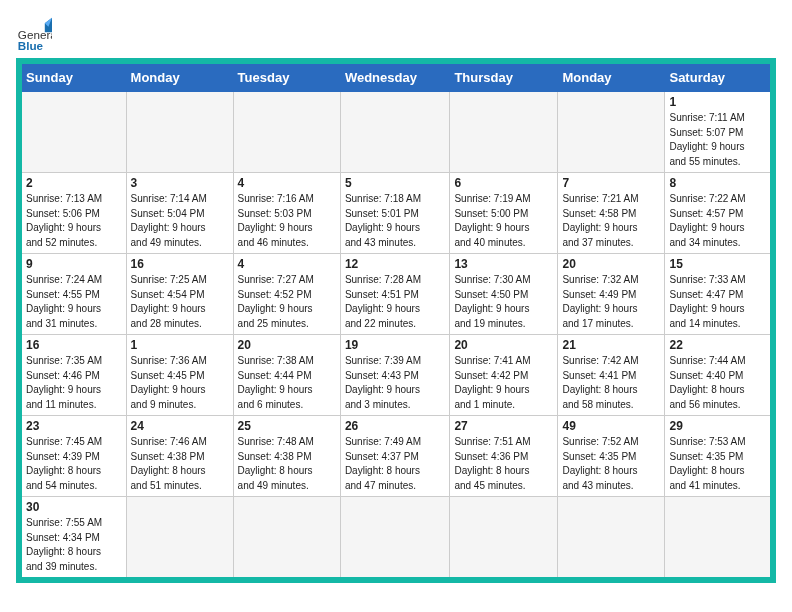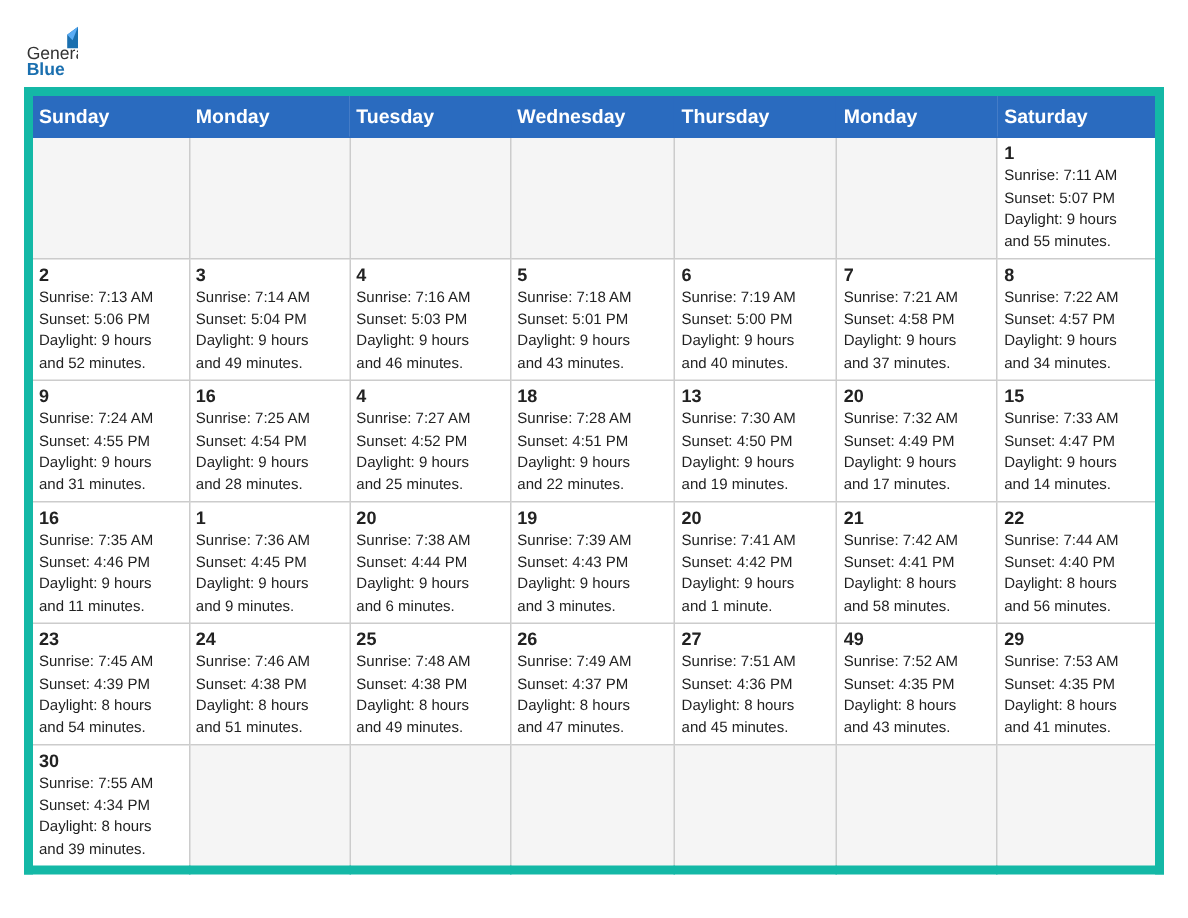--- a/index.html
+++ b/index.html
@@ -166,21 +166,21 @@
         </td>
         <td>
           <span class="day-number">16</span>
           <div class="day-info">Sunrise: 7:25 AM<br>Sunset: 4:54 PM<br>Daylight: 9 hours<br>and 28 minutes.</div>
         </td>
         <td>
           <span class="day-number">4</span>
           <div class="day-info">Sunrise: 7:27 AM<br>Sunset: 4:52 PM<br>Daylight: 9 hours<br>and 25 minutes.</div>
         </td>
         <td>
-          <span class="day-number">18</span>
+          <span class="day-number">12</span>
           <div class="day-info">Sunrise: 7:28 AM<br>Sunset: 4:51 PM<br>Daylight: 9 hours<br>and 22 minutes.</div>
         </td>
         <td>
           <span class="day-number">13</span>
           <div class="day-info">Sunrise: 7:30 AM<br>Sunset: 4:50 PM<br>Daylight: 9 hours<br>and 19 minutes.</div>
         </td>
         <td>
           <span class="day-number">20</span>
           <div class="day-info">Sunrise: 7:32 AM<br>Sunset: 4:49 PM<br>Daylight: 9 hours<br>and 17 minutes.</div>
         </td>

